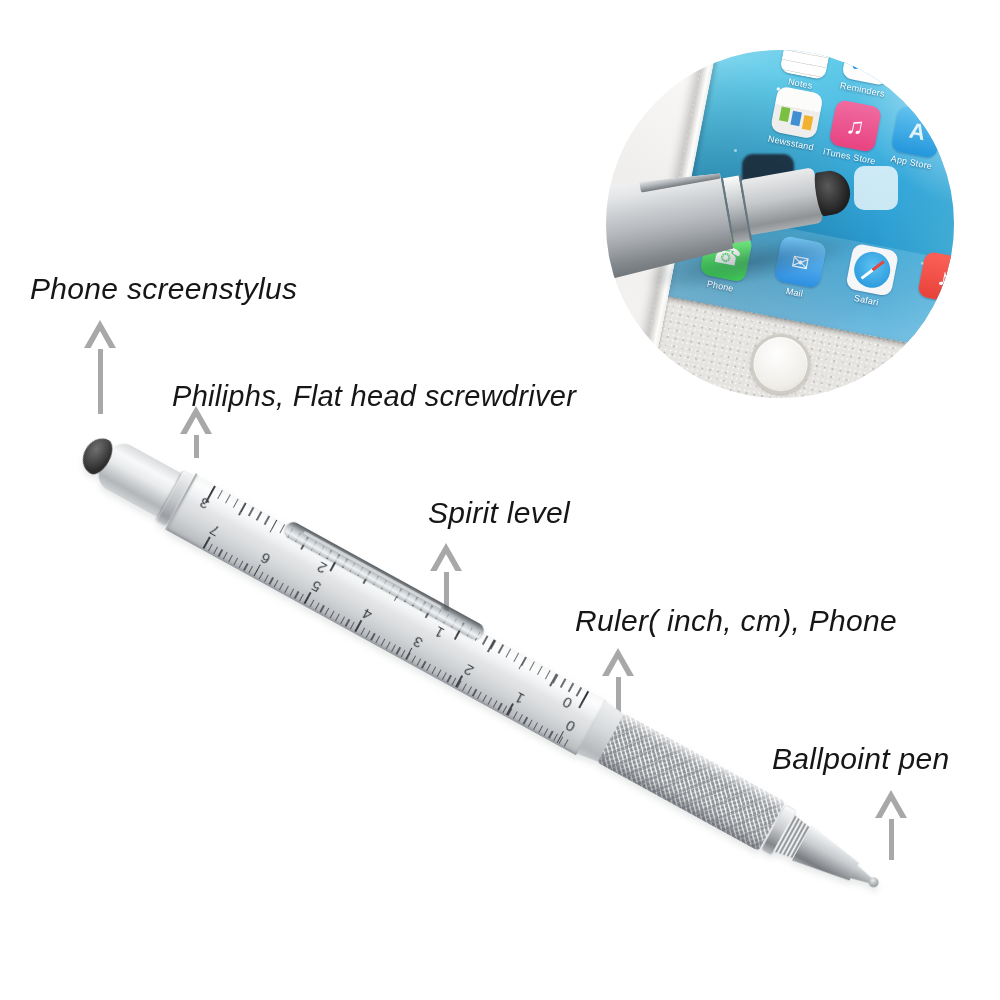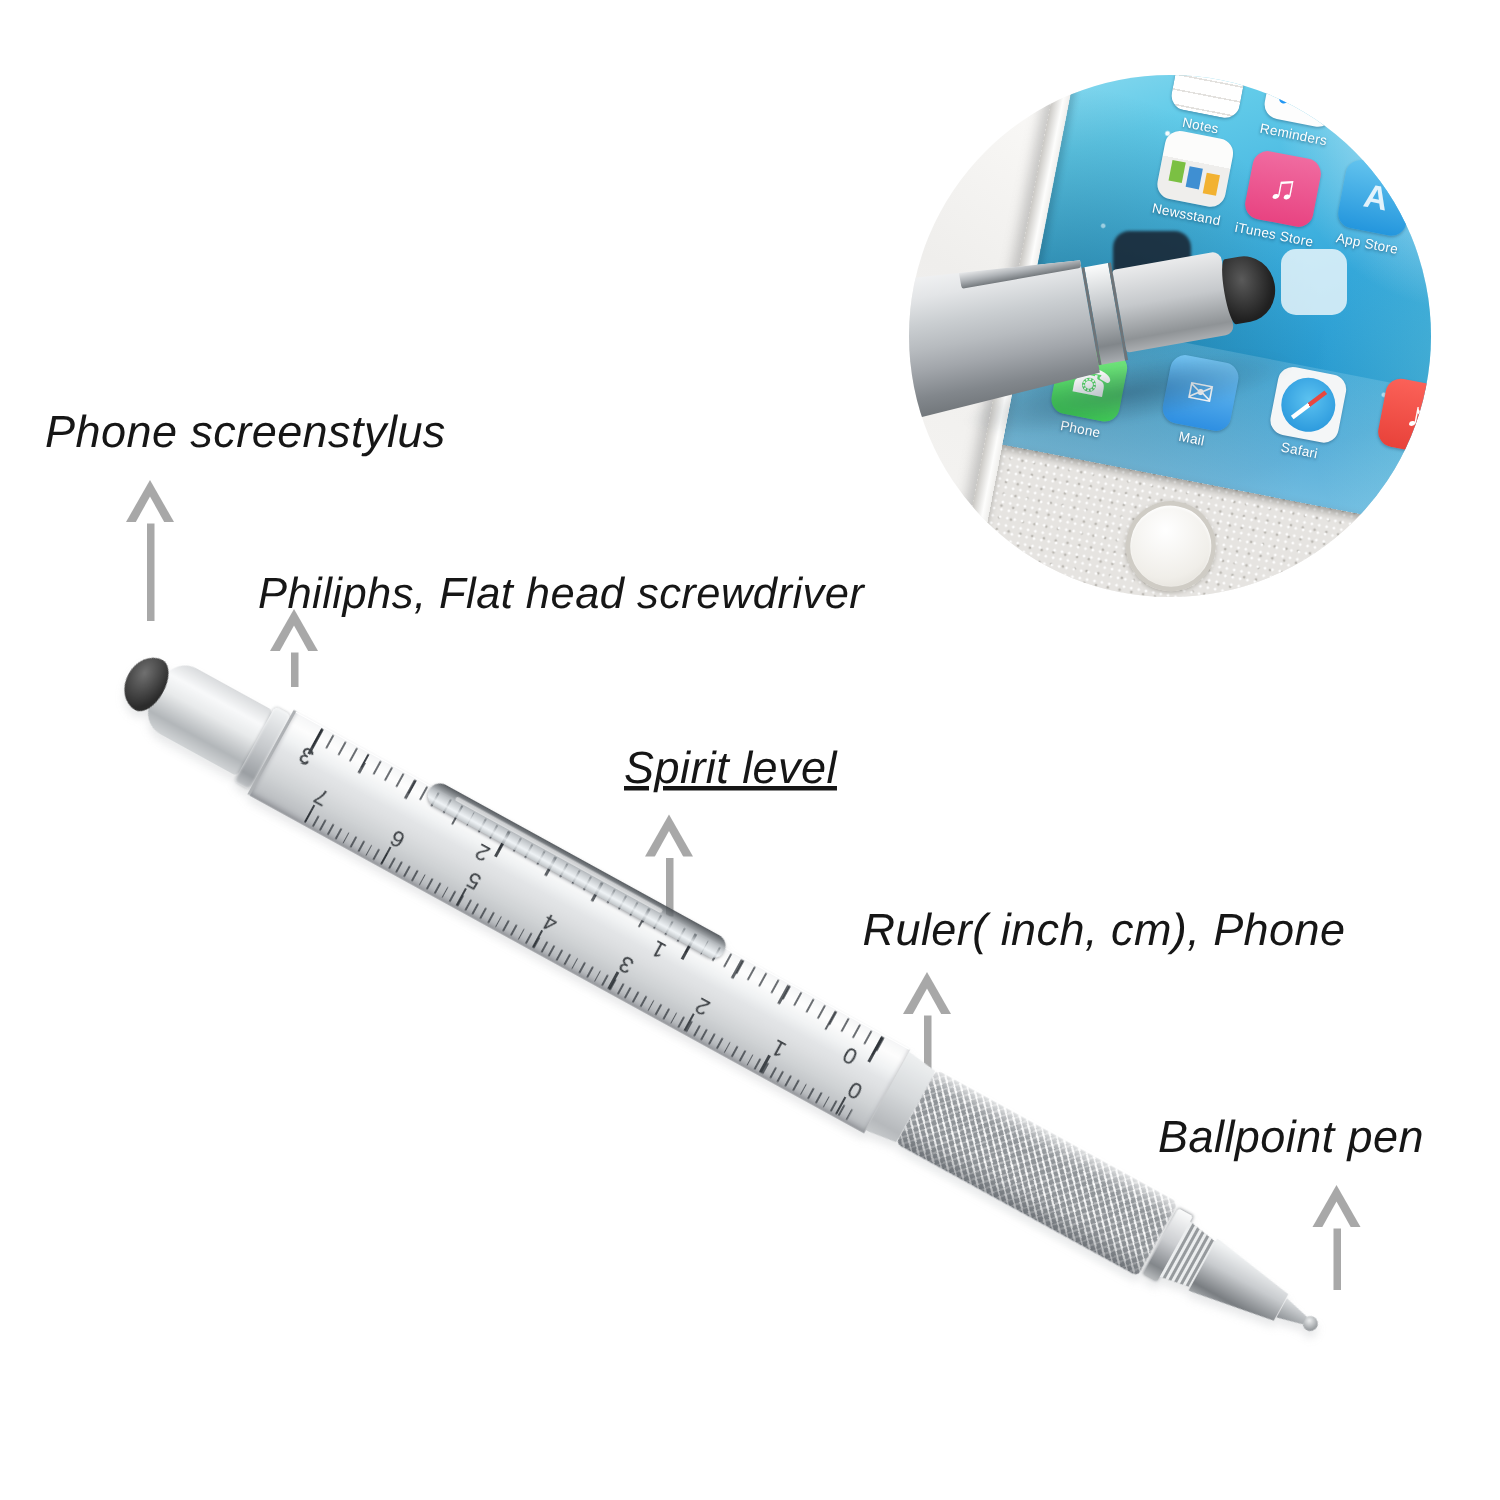--- a/index.html
+++ b/index.html
@@ -4,21 +4,21 @@
 <style>
   html,body{margin:0;padding:0;background:#fff;}
   .stage{position:relative;width:1000px;height:1000px;background:#ffffff;overflow:hidden;
          font-family:"Liberation Sans", sans-serif;}
 
   
   .note{position:absolute;font-style:italic;font-size:30px;color:#161616;
         letter-spacing:.3px;white-space:nowrap;}
   #note-stylus{left:30px;top:272px;}
   #note-screwdriver{left:172px;top:380px;font-size:29px;}
-  #note-level{left:416px;top:496px;text-decoration:underline;}
+  #note-level{left:428px;top:496px;}
   #note-ruler{left:575px;top:604px;}
   #note-ballpoint{left:772px;top:742px;}
 
   
   .arrow{position:absolute;width:34px;display:flex;flex-direction:column;align-items:center;}
   .arrow .head{position:relative;width:0;height:0;border-left:16px solid transparent;
                border-right:16px solid transparent;border-bottom:28px solid #a8a8a8;}
   .arrow .head:after{content:"";position:absolute;left:-10px;top:11px;width:0;height:0;
                border-left:10px solid transparent;border-right:10px solid transparent;
                border-bottom:18px solid #ffffff;}

